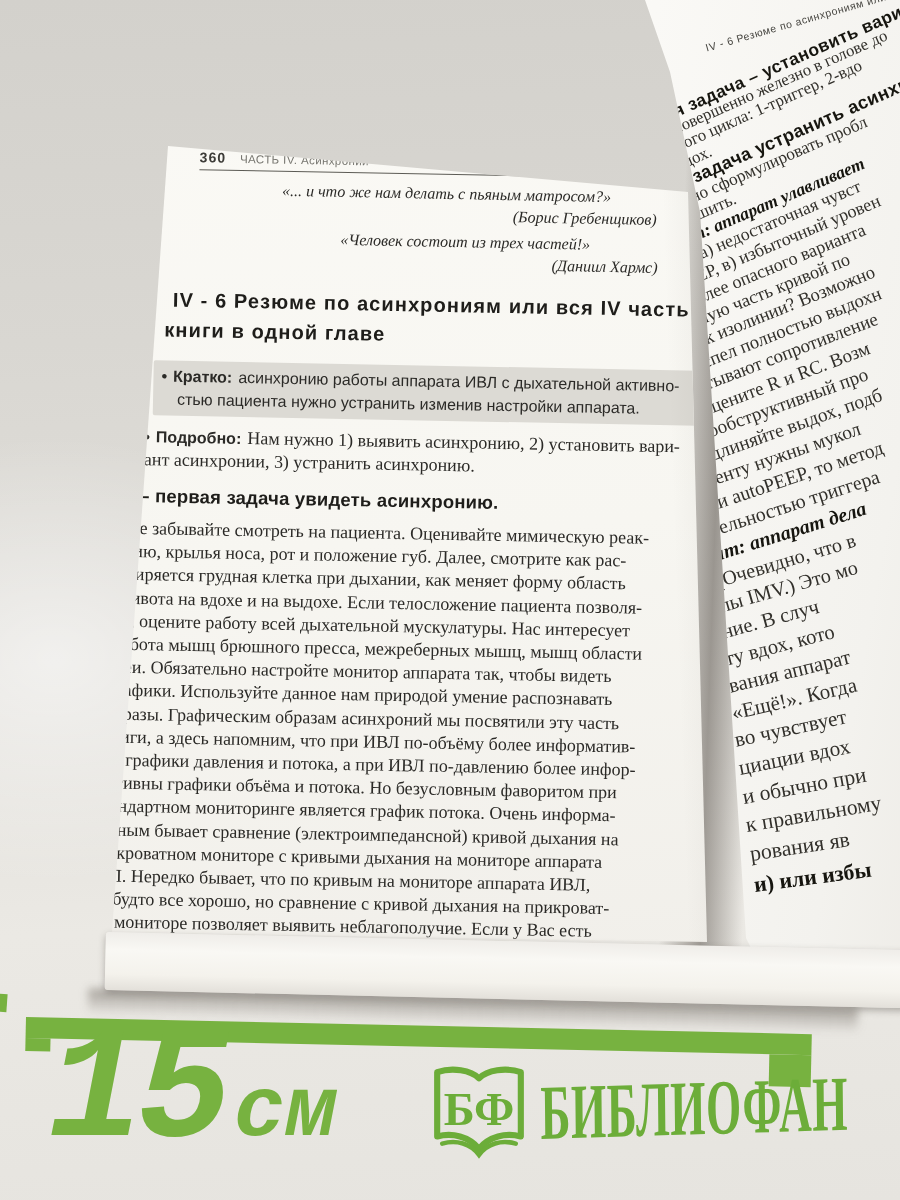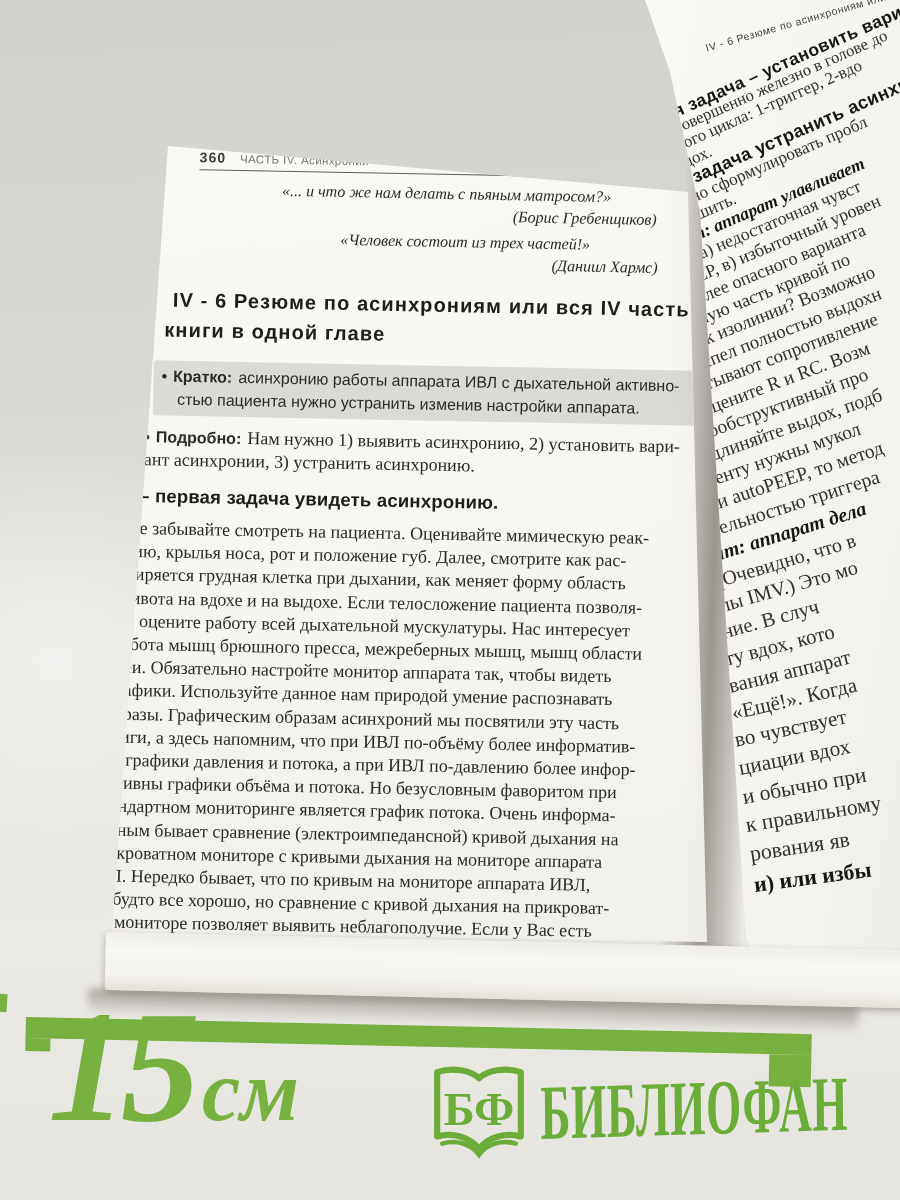--- a/index.html
+++ b/index.html
@@ -70,22 +70,22 @@
     background:linear-gradient(#efede9,#f9f8f4 30%,#f4f2ec 72%,#e3e0da 100%);
     box-shadow:0 3px 7px rgba(60,55,48,.35);}
   .book-shadow{position:absolute;left:88px;top:998px;width:770px;height:26px;z-index:1;
     transform:rotate(1.4deg);filter:blur(4px);
     background:linear-gradient(rgba(108,102,94,.55),rgba(108,102,94,0));}
   .ruler-bar{position:absolute;left:26px;top:1017px;width:786px;height:21px;z-index:5;
     background:#77b240;transform:rotate(1.25deg);transform-origin:0 0;}
   .ruler-bar::before{content:"";position:absolute;left:0;top:21px;width:25px;height:13px;background:#77b240;}
   .ruler-bar::after{content:"";position:absolute;right:0;top:21px;width:42px;height:32px;background:#77b240;}
   .edge-mark{position:absolute;left:-2px;top:994px;width:9px;height:18px;background:#77b240;z-index:5;transform:rotate(4deg);}
-  .ruler-label{position:absolute;left:48px;top:988px;z-index:5;white-space:nowrap;
-    font-family:Liberation Serif, serif;font-style:italic;font-weight:bold;color:#77b240;}
+  .ruler-label{position:absolute;left:48px;top:1014px;z-index:5;white-space:nowrap;
+    font-family:Liberation Mono, monospace;font-style:italic;font-weight:bold;color:#77b240;}
   .ruler-num{font-size:158px;line-height:1;letter-spacing:-6px;}
   .ruler-unit{font-size:86px;line-height:1;margin-left:8px;}
   .logo{position:absolute;left:428px;top:1058px;z-index:5;}
   .logo-icon{position:absolute;left:0;top:2px;}
   .logo-name{position:absolute;left:112px;top:16px;font-family:"Liberation Serif","DejaVu Serif",serif;
     font-weight:bold;font-size:78px;line-height:1;color:#6cad39;letter-spacing:1px;
     transform:scaleX(.58) rotate(-1deg);transform-origin:0 0;white-space:nowrap;}
 </style>
 </head>
 <body>

